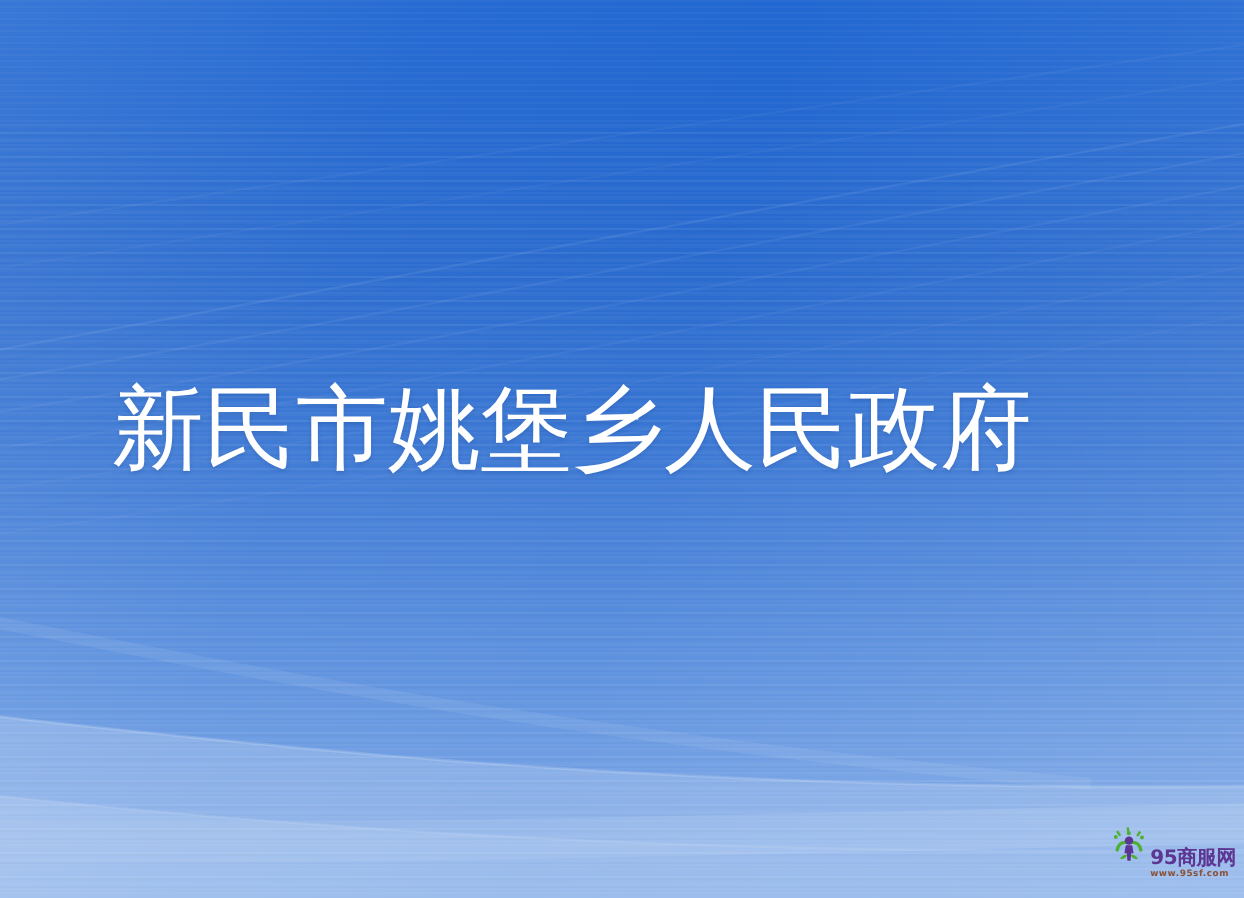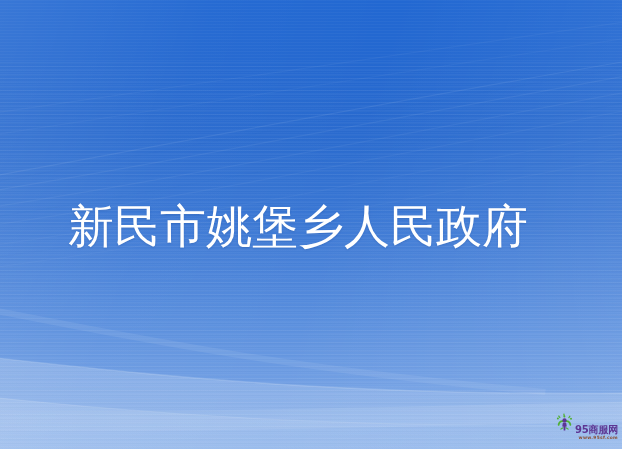--- a/index.html
+++ b/index.html
@@ -99,21 +99,21 @@
       rgba(255,255,255,0.000) 4px
     );
     pointer-events: none;
   }
 
   
   .headline {
     position: absolute;
     left: 56px;
     top: 188px;
-    margin: 12px;
+    margin: 0;
     font-family: "DejaVu Sans", "Liberation Sans", sans-serif;
     font-size: 46px;
     line-height: 52px;
     font-weight: 400;
     color: #ffffff;
     letter-spacing: 0px;
     white-space: nowrap;
     text-shadow: 0 1px 2px rgba(20,60,130,0.22);
   }
 
@@ -129,21 +129,21 @@
   }
   .wm-icon {
     width: 17px;
     height: 18px;
     flex: 0 0 auto;
   }
   .wm-icon svg { display: block; width: 17px; height: 18px; }
   .wm-text {
     display: flex;
     flex-direction: column;
-    align-items: flex-end;
+    align-items: flex-start;
     line-height: 1;
     margin-top: 20px;
   }
   .wm-title {
     font-family: "DejaVu Sans", "Liberation Sans", sans-serif;
     font-size: 10px;
     font-weight: 700;
     color: #5a2f8f;
     letter-spacing: -0.2px;
     white-space: nowrap;

